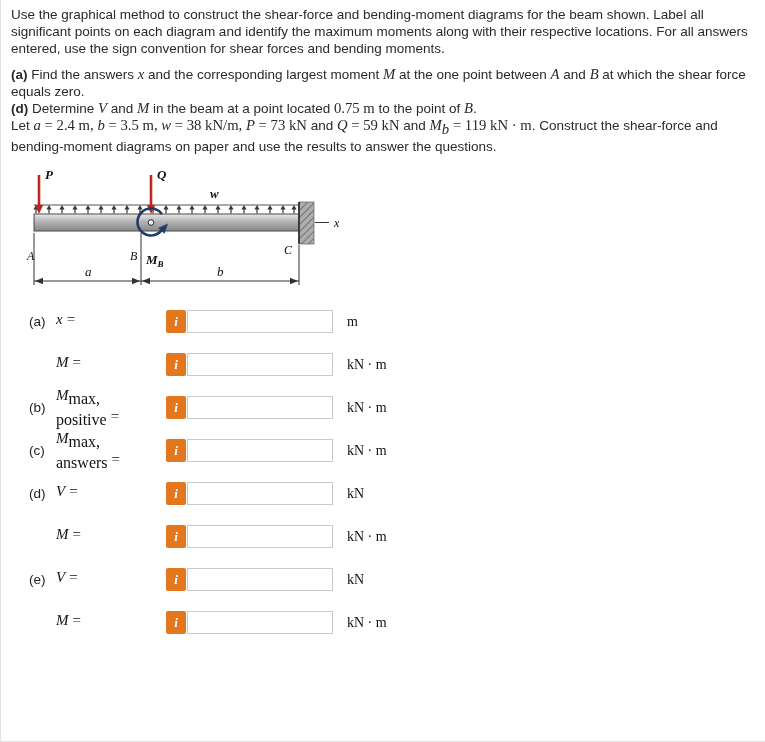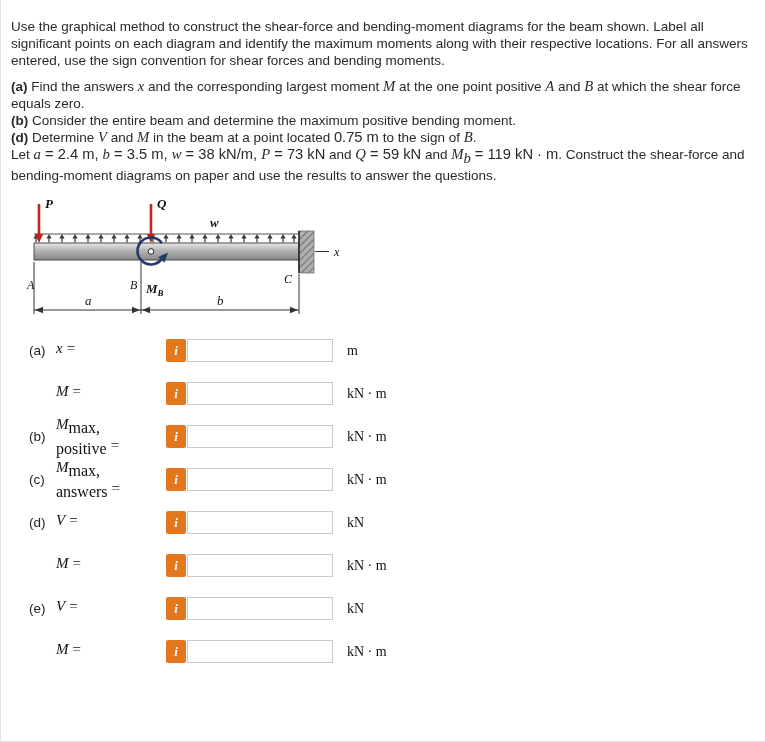--- a/index.html
+++ b/index.html
@@ -5,27 +5,27 @@
   * { margin:0; padding:0; box-sizing:border-box; }
   html,body { background:#fbfbfb; }
   body {
     width:765px; height:742px; overflow:hidden;
     font-family:"Liberation Sans", sans-serif;
     font-size:13.5px; color:#2a2a2a;
   }
   .page {
     width:765px; min-height:742px; background:#ffffff;
     border-left:1px solid #e2e2e2; border-bottom:1px solid #e2e2e2;
-    padding:18px 8px 4px 10px;
+    padding:6px 8px 4px 10px;
   }
   p.body { line-height:17px; margin:0; }
   .gap { margin-top:9px; }
   
   .mi { font-family:"Liberation Serif", serif; font-style:italic; font-size:1.09em; }
-  .mr { font-family:Liberation Sans, sans-serif; font-size:1.09em;text-align:center; }
+  .mr { font-family:Liberation Serif, serif; font-size:1.09em;text-align:center; }
   .bb { font-weight:700; }
   sub { font-size:0.72em; }
 
   
   .figure-wrap { margin:10px 0 0 15px; }
   svg text { font-family:"Liberation Serif", serif; font-style:italic; fill:#111; }
   .lbl-load { font-size:13px; font-weight:bold; }
   .lbl-pt  { font-size:12px; }
   .lbl-dim { font-size:13px; }
   .lbl-m   { font-size:13px; font-weight:bold; }
@@ -55,23 +55,22 @@
   .unit { margin-left:14px; font-family:"Liberation Serif", serif; font-size:14px; color:#111; white-space:nowrap; }
 </style>
 </head>
 <body>
 
 <div class="page">
 
   <p class="body">Use the graphical method to construct the shear-force and bending-moment diagrams for the beam shown. Label all significant points on each diagram and identify the maximum moments along with their respective locations. For all answers entered, use the sign convention for shear forces and bending moments.</p>
 
   <div class="gap">
-    <p class="body"><span class="bb">(a)</span><span> Find the answers </span><span class="mi">x</span><span> and the corresponding largest moment </span><span class="mi">M</span><span> at the one point positive </span><span class="mi">A</span><span> and </span><span class="mi">B</span><span> at which the shear force equals zero.</span></p>
-    <p class="body"><span class="bb">(b)</span><span> Consider the entire beam and determine the maximum positive bending moment.</span></p>
-    <p class="body"><span class="bb">(d)</span><span> Determine </span><span class="mi">V</span><span> and </span><span class="mi">M</span><span> in the beam at a point located </span><span class="mr">0.75 m</span><span> to the sign of </span><span class="mi">B</span><span>.</span></p>
+    <p class="body"><span class="bb">(a)</span><span> Find the answers </span><span class="mi">x</span><span> and the corresponding largest moment </span><span class="mi">M</span><span> at the one point between </span><span class="mi">A</span><span> and </span><span class="mi">B</span><span> at which the shear force equals zero.</span></p>
+    <p class="body"><span class="bb">(d)</span><span> Determine </span><span class="mi">V</span><span> and </span><span class="mi">M</span><span> in the beam at a point located </span><span class="mr">0.75 m</span><span> to the point of </span><span class="mi">B</span><span>.</span></p>
   </div>
 
   <p class="body gap"><span>Let </span><span class="mi">a</span><span class="mr"> = 2.4 m, </span><span class="mi">b</span><span class="mr"> = 3.5 m, </span><span class="mi">w</span><span class="mr"> = 38 kN/m, </span><span class="mi">P</span><span class="mr"> = 73 kN</span><span> and </span><span class="mi">Q</span><span class="mr"> = 59 kN</span><span> and </span><span class="mi">M</span><sub class="mi">b</sub><span class="mr"> = 119 kN · m</span><span>. Construct the shear-force and bending-moment diagrams on paper and use the results to answer the questions.</span></p>
 
   <div class="figure-wrap">
     <svg width="330" height="132" viewBox="0 0 330 132">
       <defs>
         <linearGradient id="beamGrad" x1="0" y1="0" x2="0" y2="1">
           <stop offset="0" stop-color="#e9e9e9"></stop>
           <stop offset="0.45" stop-color="#b3b3b3"></stop>

